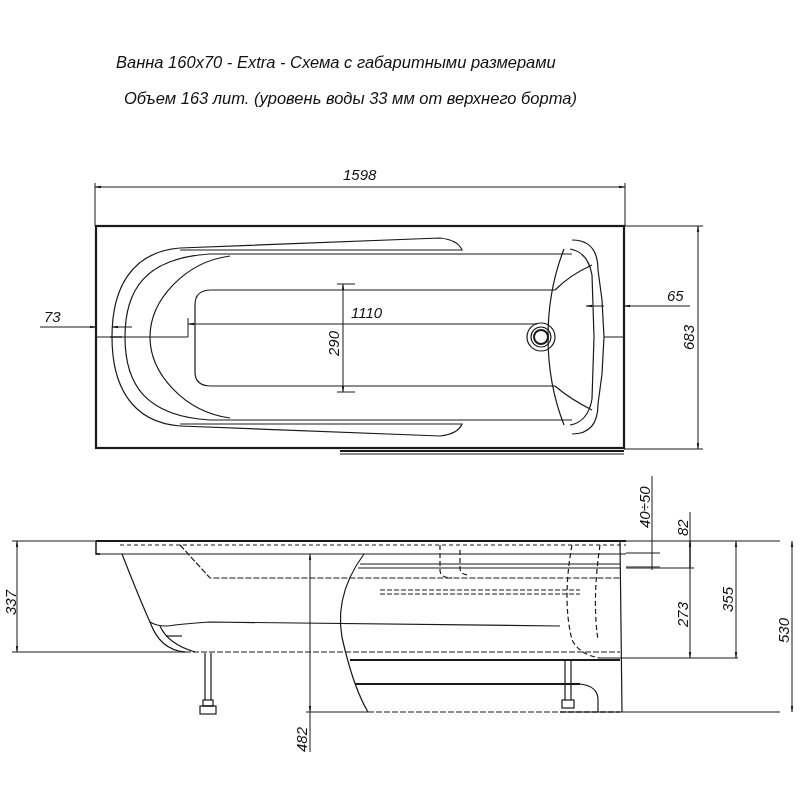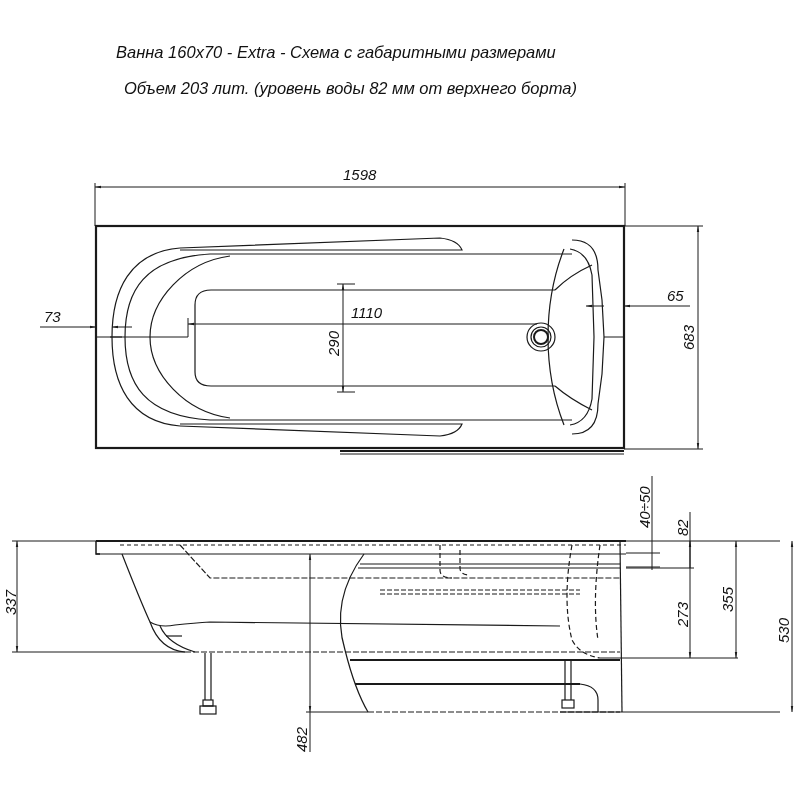--- a/index.html
+++ b/index.html
@@ -1,27 +1,27 @@
 <!DOCTYPE html>
 <html><head>
 <meta charset="utf-8">
 <style>
   html, body { margin:0; padding:0; background:#ffffff; }
   body { width:800px; height:800px; position:relative; overflow:hidden; font-family:"Liberation Sans", sans-serif; }
-  .title { position:absolute; font-style:italic; font-size:16.5px; color:#111; white-space:nowrap; }
+  .title { position:absolute; font-style:italic; font-size:16.5px; color:#111; white-space:nowrap;margin-top:10px; }
   #t1 { left:116px; top:43px; }
   #t2 { left:124px; top:79px; }
   svg { position:absolute; left:0; top:0; }
   .dim { font-family:"Liberation Sans", sans-serif; font-style:italic; font-size:15px; fill:#111; }
 </style>
 </head>
 <body>
 
 <div id="t1" class="title">Ванна 160x70 - Extra - Схема с габаритными размерами</div>
-<div id="t2" class="title">Объем 203 лит. (уровень воды 82 мм от верхнего борта)</div>
+<div id="t2" class="title">Объем 163 лит. (уровень воды 33 мм от верхнего борта)</div>
 
 <svg width="800" height="800" viewBox="0 0 800 800">
   <defs>
     <marker id="arr" viewBox="0 0 10 10" refX="10" refY="5" markerWidth="9" markerHeight="6" orient="auto-start-reverse">
       <path d="M0,3 L10,5 L0,7 z" fill="#1a1a1a"></path>
     </marker>
   </defs>
 
   <g fill="none" stroke="#1a1a1a" stroke-width="1.2">
 

